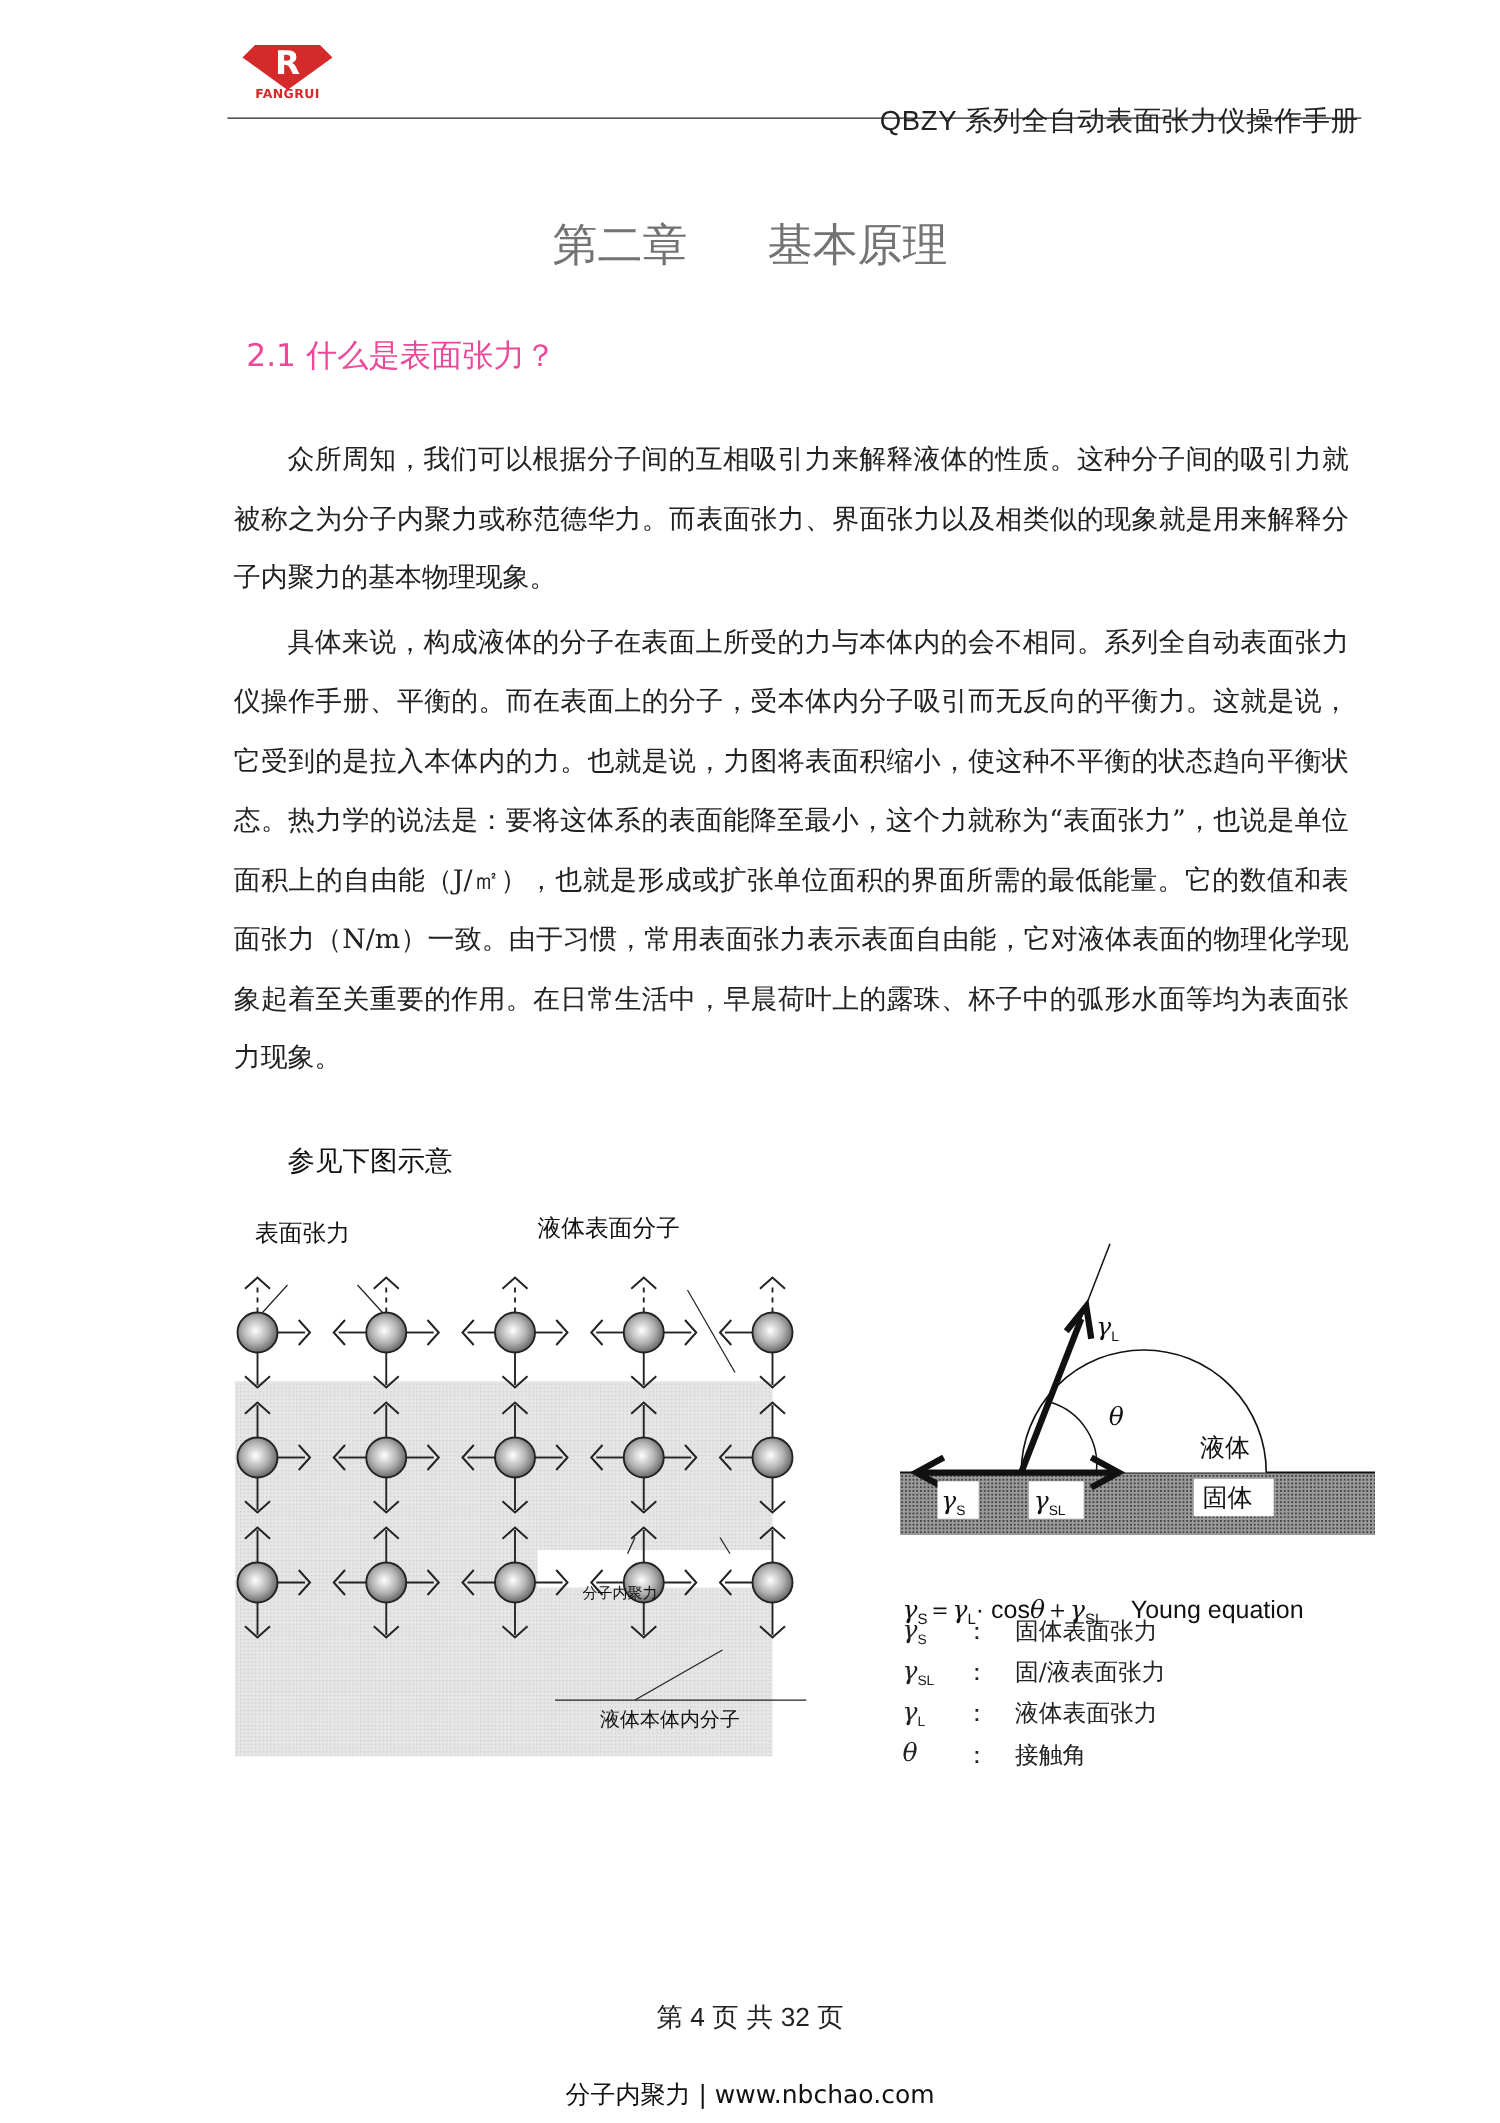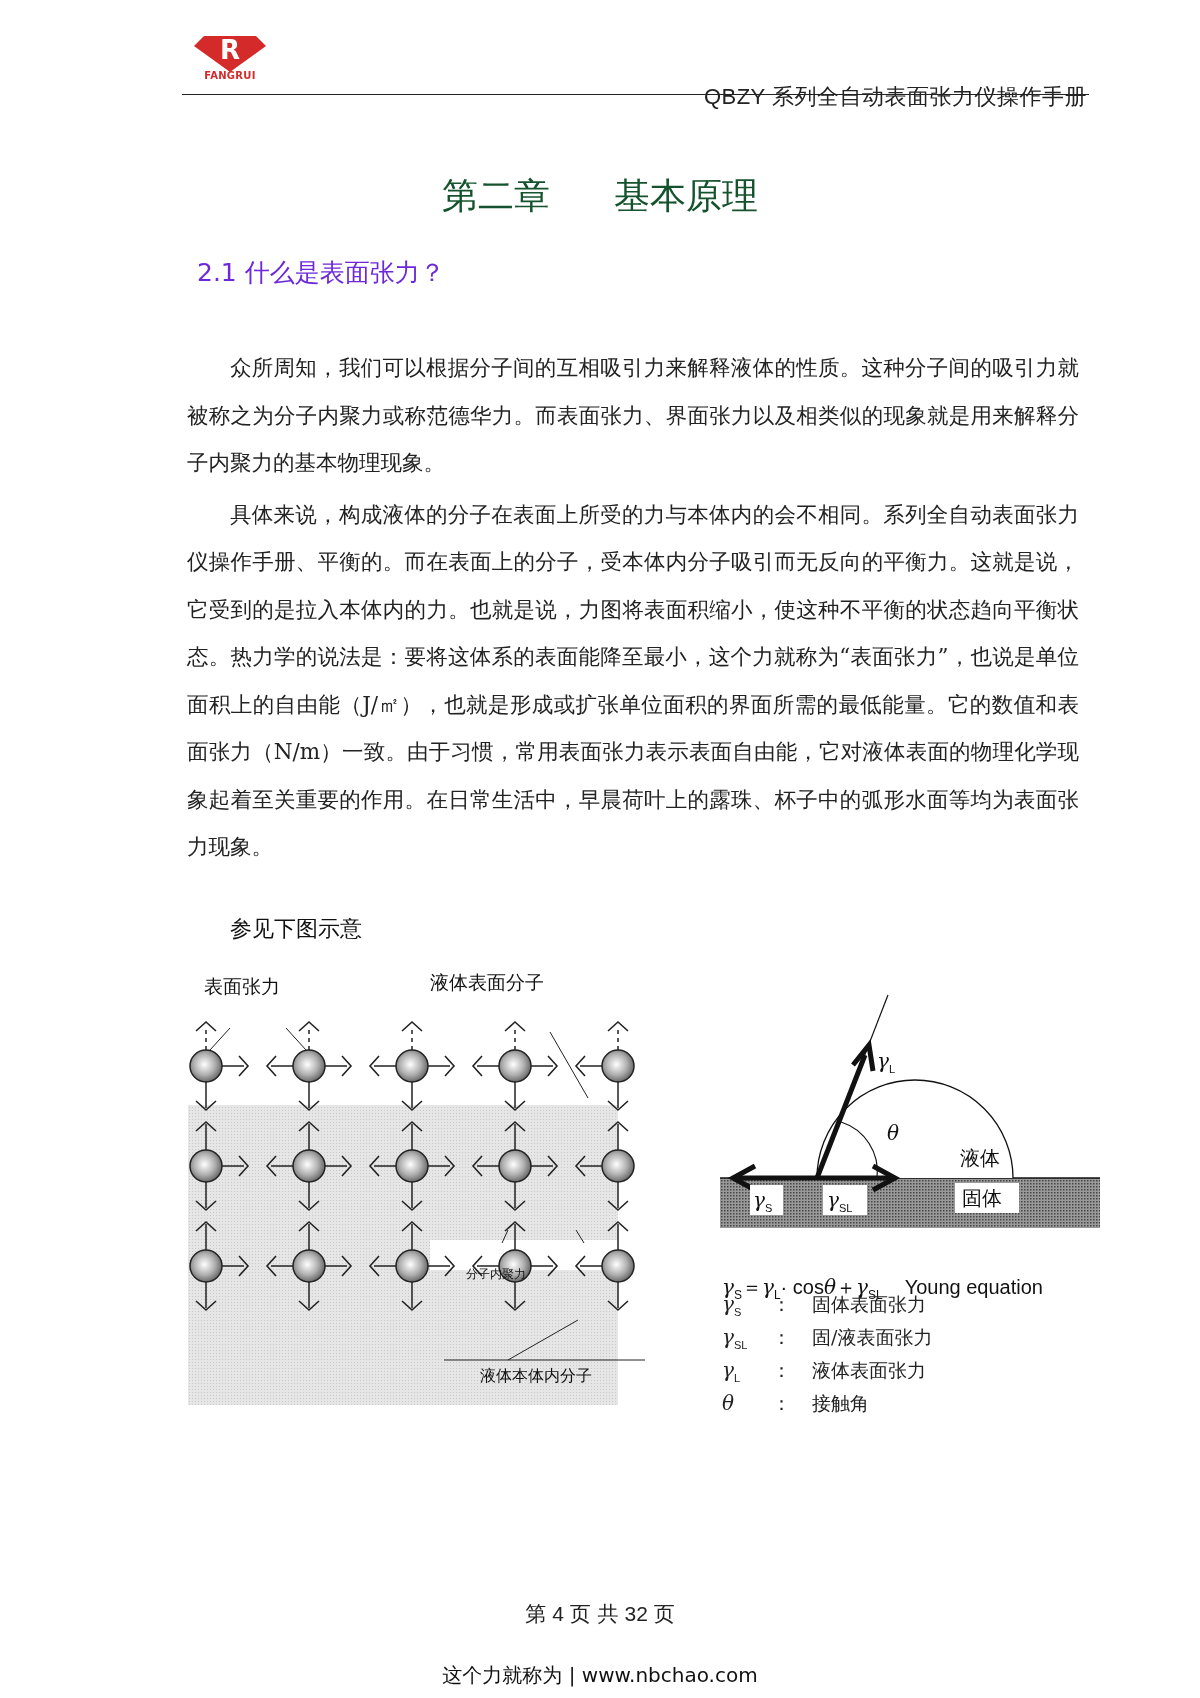--- a/index.html
+++ b/index.html
@@ -5,24 +5,24 @@
     html, body { margin: 0; padding: 0; background: #ffffff; }
     body { width: 1200px; height: 1698px; position: relative; overflow: hidden;
            font-family: "DejaVu Serif", serif; color: #1a1a1a; }
     .header-logo { position: absolute; left: 190px; top: 32px; width: 80px; height: 55px; }
     .logo-text { position: absolute; left: 0; top: 38px; width: 80px; text-align: center;
                  font-family: "DejaVu Sans", sans-serif; font-weight: bold; font-size: 10px; color: #d42a2a; letter-spacing: 0.3px; }
     .header-title { position: absolute; right: 113px; top: 82px; font-family: "Liberation Sans", sans-serif;
                     font-size: 22px; color: #222; letter-spacing: 0.5px; }
     .header-rule { position: absolute; left: 182px; top: 94px; width: 907px; height: 1px; background: #222; }
     .chapter-title { position: absolute; left: 0; width: 1200px; top: 172px; text-align: center;
-                     font-family: "DejaVu Sans", sans-serif; font-size: 36px; color: #14532d; word-spacing: 60px; }
+                     font-family: "DejaVu Sans", sans-serif; font-size: 36px; color: #737373; word-spacing: 60px; }
     .chapter-title span { margin: 0 32px; }
-    .section-title { position: absolute; left: 197px; top: 256px; font-family: "DejaVu Sans", sans-serif;
-                     font-size: 25px; color: #6d28d9; text-align: right; }
+    .section-title { position: absolute; left: 197px; top: 268px; font-family: "DejaVu Sans", sans-serif;
+                     font-size: 25px; color: #ec4899; text-align: right; }
     .body-text { position: absolute; left: 183px; top: 340px; width: 900px;
                  font-family: "DejaVu Serif", serif; font-size: 21.5px; line-height: 47.5px; color: #222; }
     .body-text p { margin: 4px; text-indent: 2em; text-align: justify; }
     .see-below { position: absolute; left: 230px; top: 914px; font-family: "DejaVu Sans", sans-serif; font-size: 22px; color: #111; }
     .diagram-left { position: absolute; left: 180px; top: 990px; width: 530px; height: 420px; }
     .diagram-right { position: absolute; left: 715px; top: 985px; width: 395px; height: 250px; }
     .lbl { position: absolute; font-family: "DejaVu Sans", sans-serif; color: #111; white-space: nowrap; }
     .legend { position: absolute; left: 722px; top: 1288px; font-family: "DejaVu Serif", serif; font-size: 19px; color: #222; }
     .legend-row { height: 33px; display: flex; align-items: center; }
     .legend-sym { width: 50px; font-style: italic; font-family: "DejaVu Serif", serif; font-size: 20px; }
@@ -279,13 +279,13 @@
   <div class="legend-row">
     <span class="legend-sym"><span>θ</span><sub></sub></span>
     <span class="legend-colon">：</span>
     <span>接触角</span>
   </div>
 </div>
 
 <div class="page-num">
   <span>第</span><span class="n">4</span><span>页  共</span><span class="n">32</span><span>页</span>
 </div>
-<div class="watermark">这个力就称为 | www.nbchao.com</div>
+<div class="watermark">分子内聚力 | www.nbchao.com</div>
 
 </body></html>

